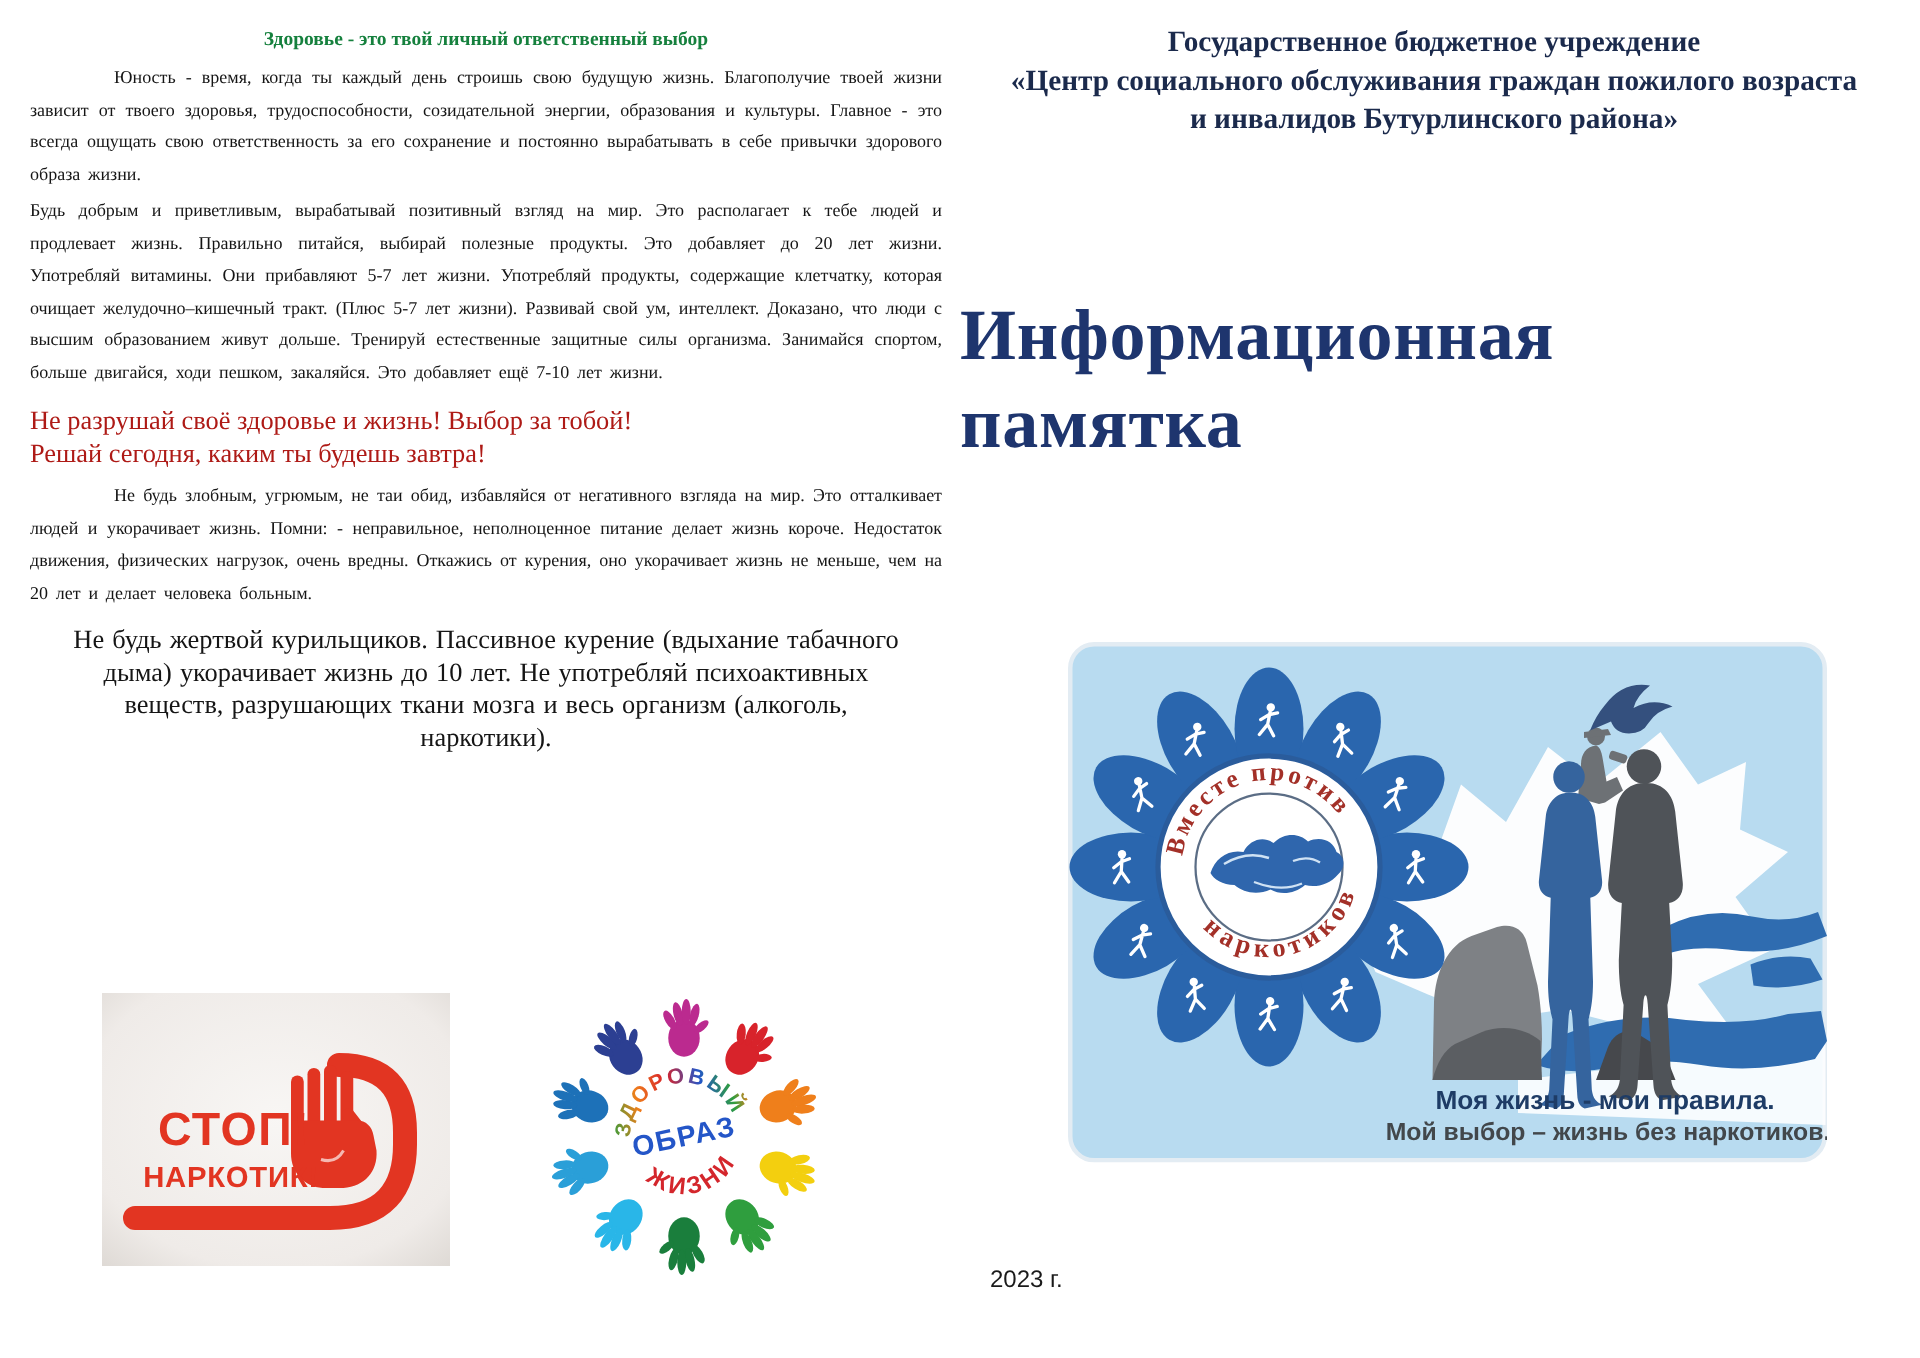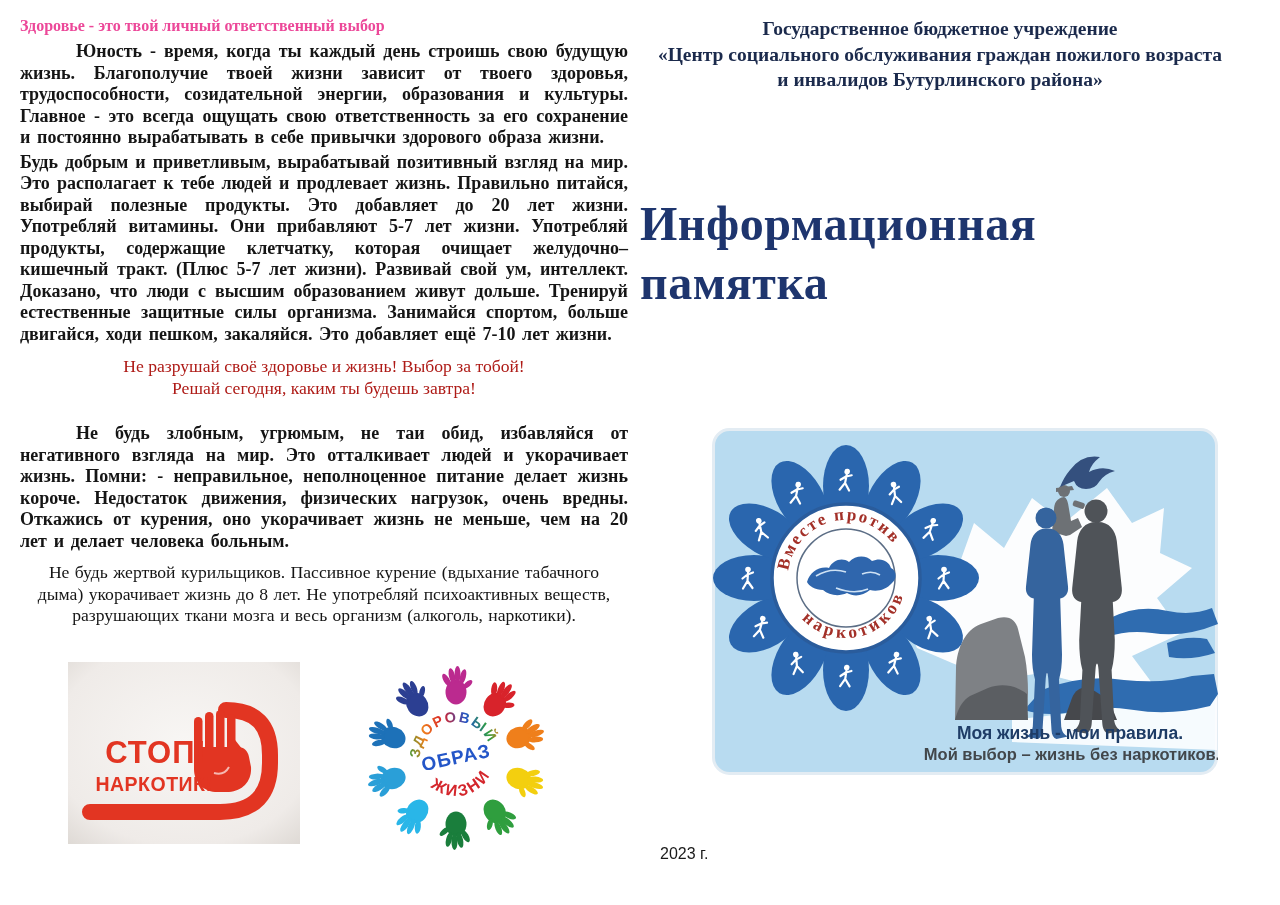--- a/index.html
+++ b/index.html
@@ -3,43 +3,42 @@
 <meta charset="utf-8">
 <style>
   html,body{margin:0;padding:0;}
   body{
     width:1280px;height:905px;position:relative;background:#ffffff;
     font-family:"Liberation Serif", serif;color:#151515;overflow:hidden;
   }
   
   .left-page{position:absolute;left:20px;top:14px;width:608px;}
   .l-heading{
-    font-weight:bold;font-size:16px;line-height:23px;
-    color:#ec4899;margin:0 0 4px 0;
+    text-align:center;font-weight:bold;font-size:13px;line-height:23px;
+    color:#15803d;margin:0 0 4px 0;
   }
   .para{
-    text-align:justify;font-size:18px;line-height:21.5px;margin:3px 0 0 0;
+    text-align:justify;font-size:12px;line-height:21.5px;margin:3px 0 0 0;
     word-spacing:2.2px;
-    font-weight:bold;
   }
   .indent{text-indent:56px;}
   .question{font-size:17.6px;line-height:21.5px;margin:9px 0 0 0;word-spacing:1px;}
   .warning{
-    text-align:center;color:#ae1a16;font-size:17.6px;line-height:21.5px;
-    margin:11px 0 24px 0;white-space:pre-line;
+    color:#ae1a16;font-size:17.6px;line-height:21.5px;
+    margin:11px 0 7px 0;white-space:pre-line;
   }
   .centered-para{
     text-align:center;font-size:17.6px;line-height:21.5px;margin:10px auto 0 auto;
     max-width:575px;word-spacing:1px;
   }
   .stop-img{position:absolute;left:48px;top:648px;}
   .zozh-img{position:absolute;left:330px;top:632px;}
   
   .institution{
-    position:absolute;left:620px;top:16px;width:640px;text-align:center;
+    position:absolute;left:636px;top:16px;width:640px;text-align:center;
     font-weight:bold;font-size:19.5px;line-height:25.5px;color:#1b2a4c;
     white-space:pre-line;
   }
   .page-title{
     position:absolute;left:640px;top:194px;width:640px;text-align:left;
     font-weight:bold;font-size:48px;line-height:59px;color:#1e356e;
     white-space:pre-line;letter-spacing:0.5px;
   }
   .poster{position:absolute;left:712px;top:428px;}
   .year{
@@ -64,21 +63,21 @@
 </head>
 <body>
 
 <div class="left-page">
   <div class="l-heading">Здоровье - это твой личный ответственный выбор</div>
   <p class="para indent">Юность - время, когда ты каждый день строишь свою будущую жизнь. Благополучие твоей жизни зависит от твоего здоровья, трудоспособности, созидательной энергии, образования и культуры. Главное - это всегда ощущать свою ответственность за его сохранение и постоянно вырабатывать в себе привычки здорового образа жизни.</p>
   <p class="para">Будь добрым и приветливым, вырабатывай позитивный взгляд на мир. Это располагает к тебе людей и продлевает жизнь. Правильно питайся, выбирай полезные продукты. Это добавляет до 20 лет жизни. Употребляй витамины. Они прибавляют 5-7 лет жизни. Употребляй продукты, содержащие клетчатку, которая очищает желудочно–кишечный тракт. (Плюс 5-7 лет жизни). Развивай свой ум, интеллект. Доказано, что люди с высшим образованием живут дольше. Тренируй естественные защитные силы организма. Занимайся спортом, больше двигайся, ходи пешком, закаляйся. Это добавляет ещё 7-10 лет жизни.</p>
   <div class="warning">Не разрушай своё здоровье и жизнь! Выбор за тобой!
 Решай сегодня, каким ты будешь завтра!</div>
   <p class="para indent">Не будь злобным, угрюмым, не таи обид, избавляйся от негативного взгляда на мир. Это отталкивает людей и укорачивает жизнь. Помни: - неправильное, неполноценное питание делает жизнь короче. Недостаток движения, физических нагрузок, очень вредны. Откажись от курения, оно укорачивает жизнь не меньше, чем на 20 лет и делает человека больным.</p>
-  <p class="centered-para">Не будь жертвой курильщиков. Пассивное курение (вдыхание табачного дыма) укорачивает жизнь до 8 лет. Не употребляй психоактивных веществ, разрушающих ткани мозга и весь организм (алкоголь, наркотики).</p>
+  <p class="centered-para">Не будь жертвой курильщиков. Пассивное курение (вдыхание табачного дыма) укорачивает жизнь до 10 лет. Не употребляй психоактивных веществ, разрушающих ткани мозга и весь организм (алкоголь, наркотики).</p>
 
   <svg class="stop-img" width="232" height="182" viewBox="0 0 232 182">
     <defs>
       <radialGradient id="sg" cx="50%" cy="45%" r="80%">
         <stop offset="0%" stop-color="#f8f6f4"></stop>
         <stop offset="70%" stop-color="#efebe8"></stop>
         <stop offset="100%" stop-color="#d9d4cf"></stop>
       </radialGradient>
     </defs>
     <rect width="232" height="182" fill="url(#sg)"></rect>

